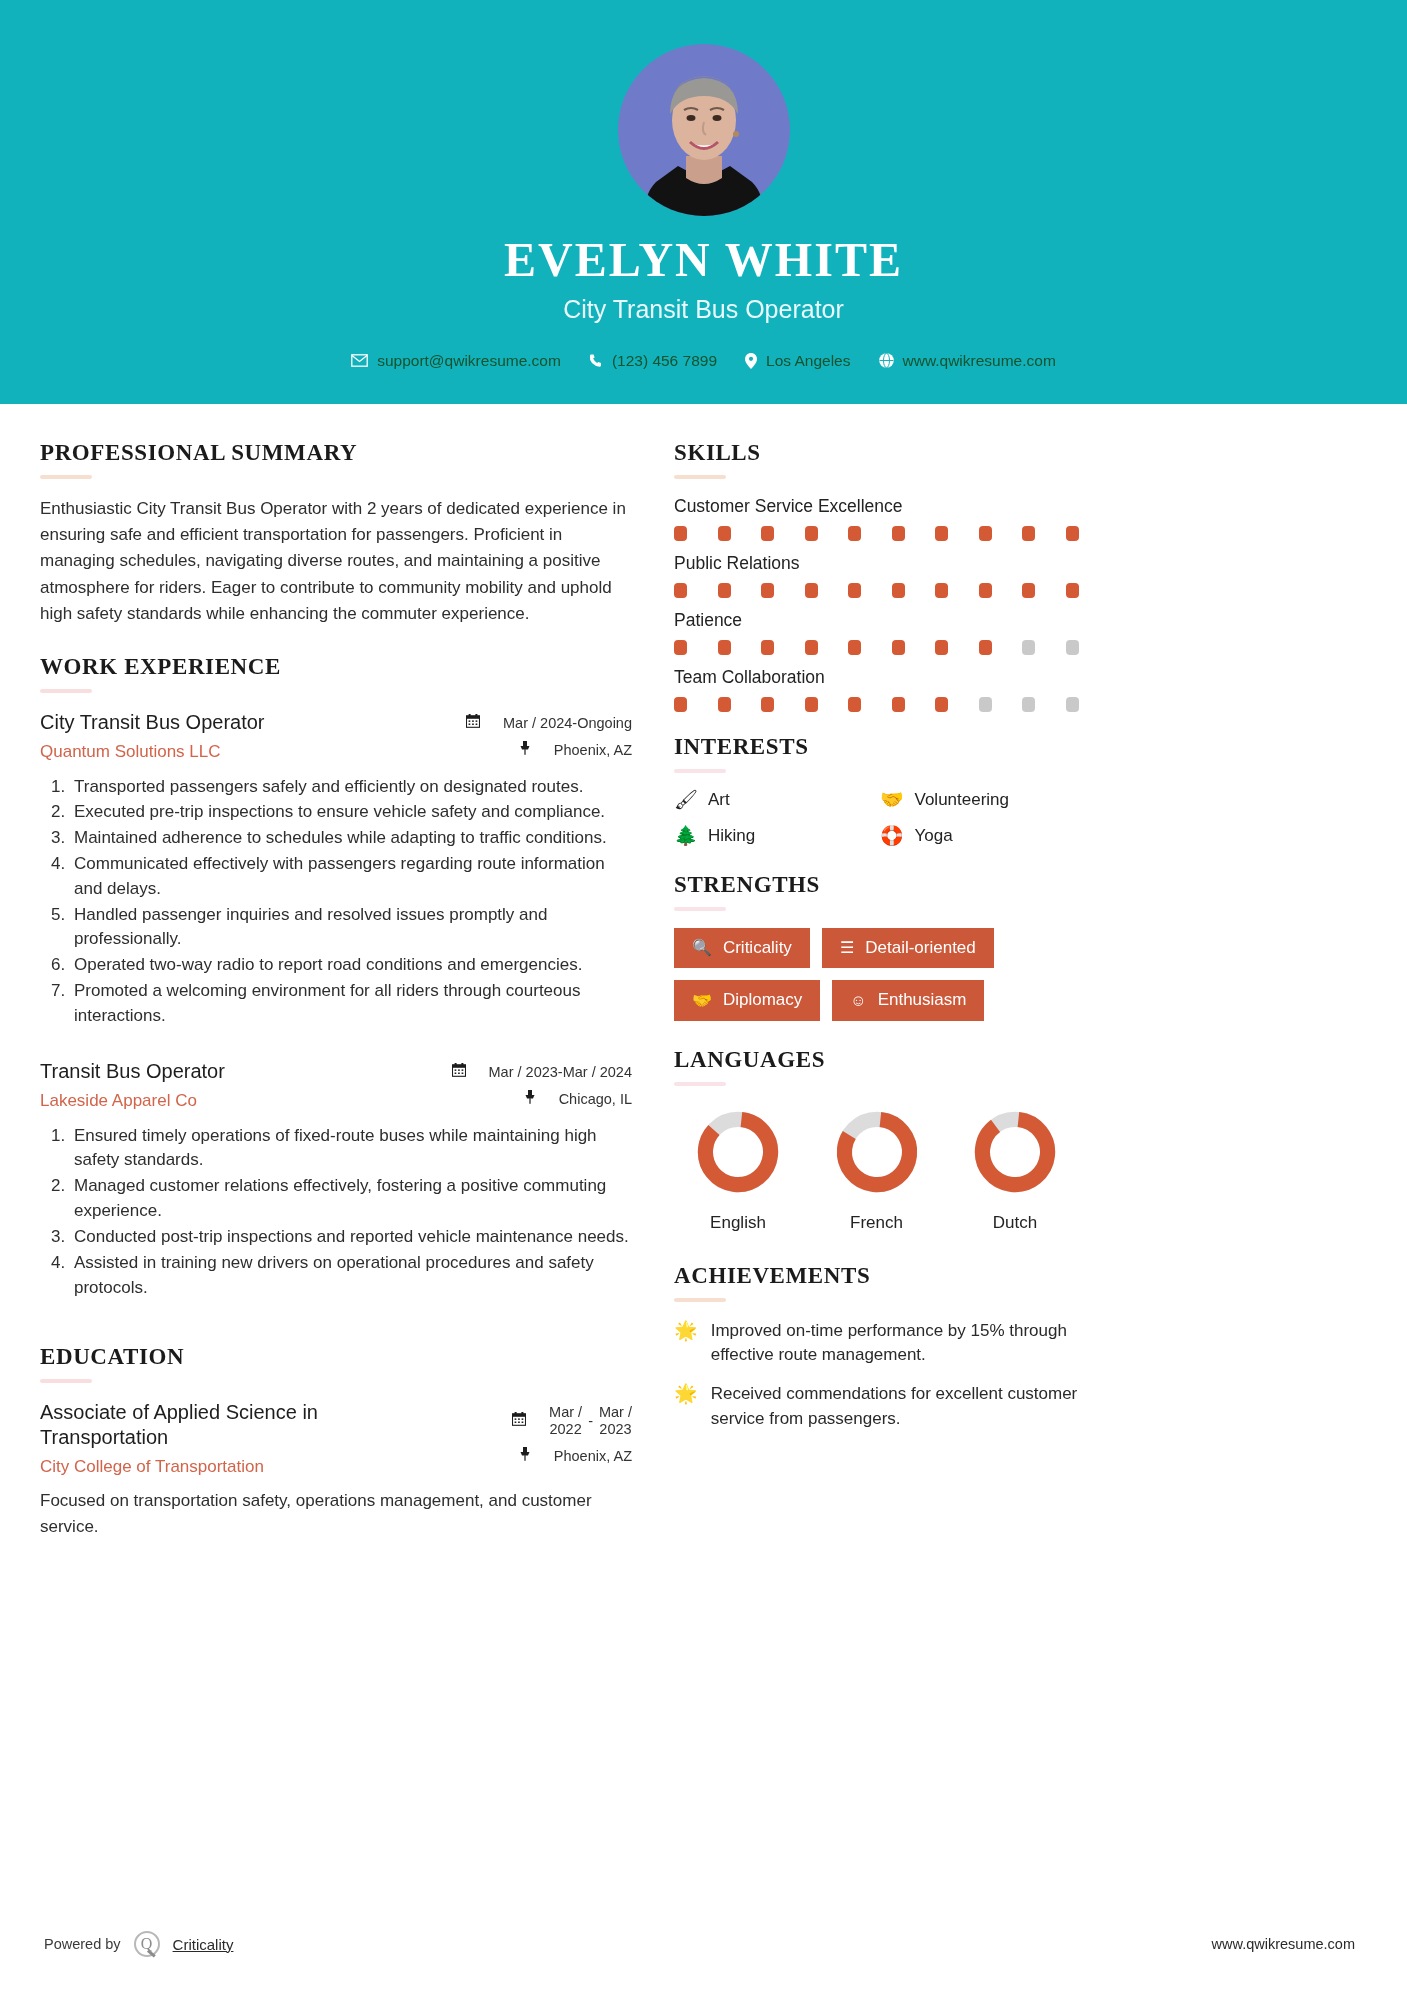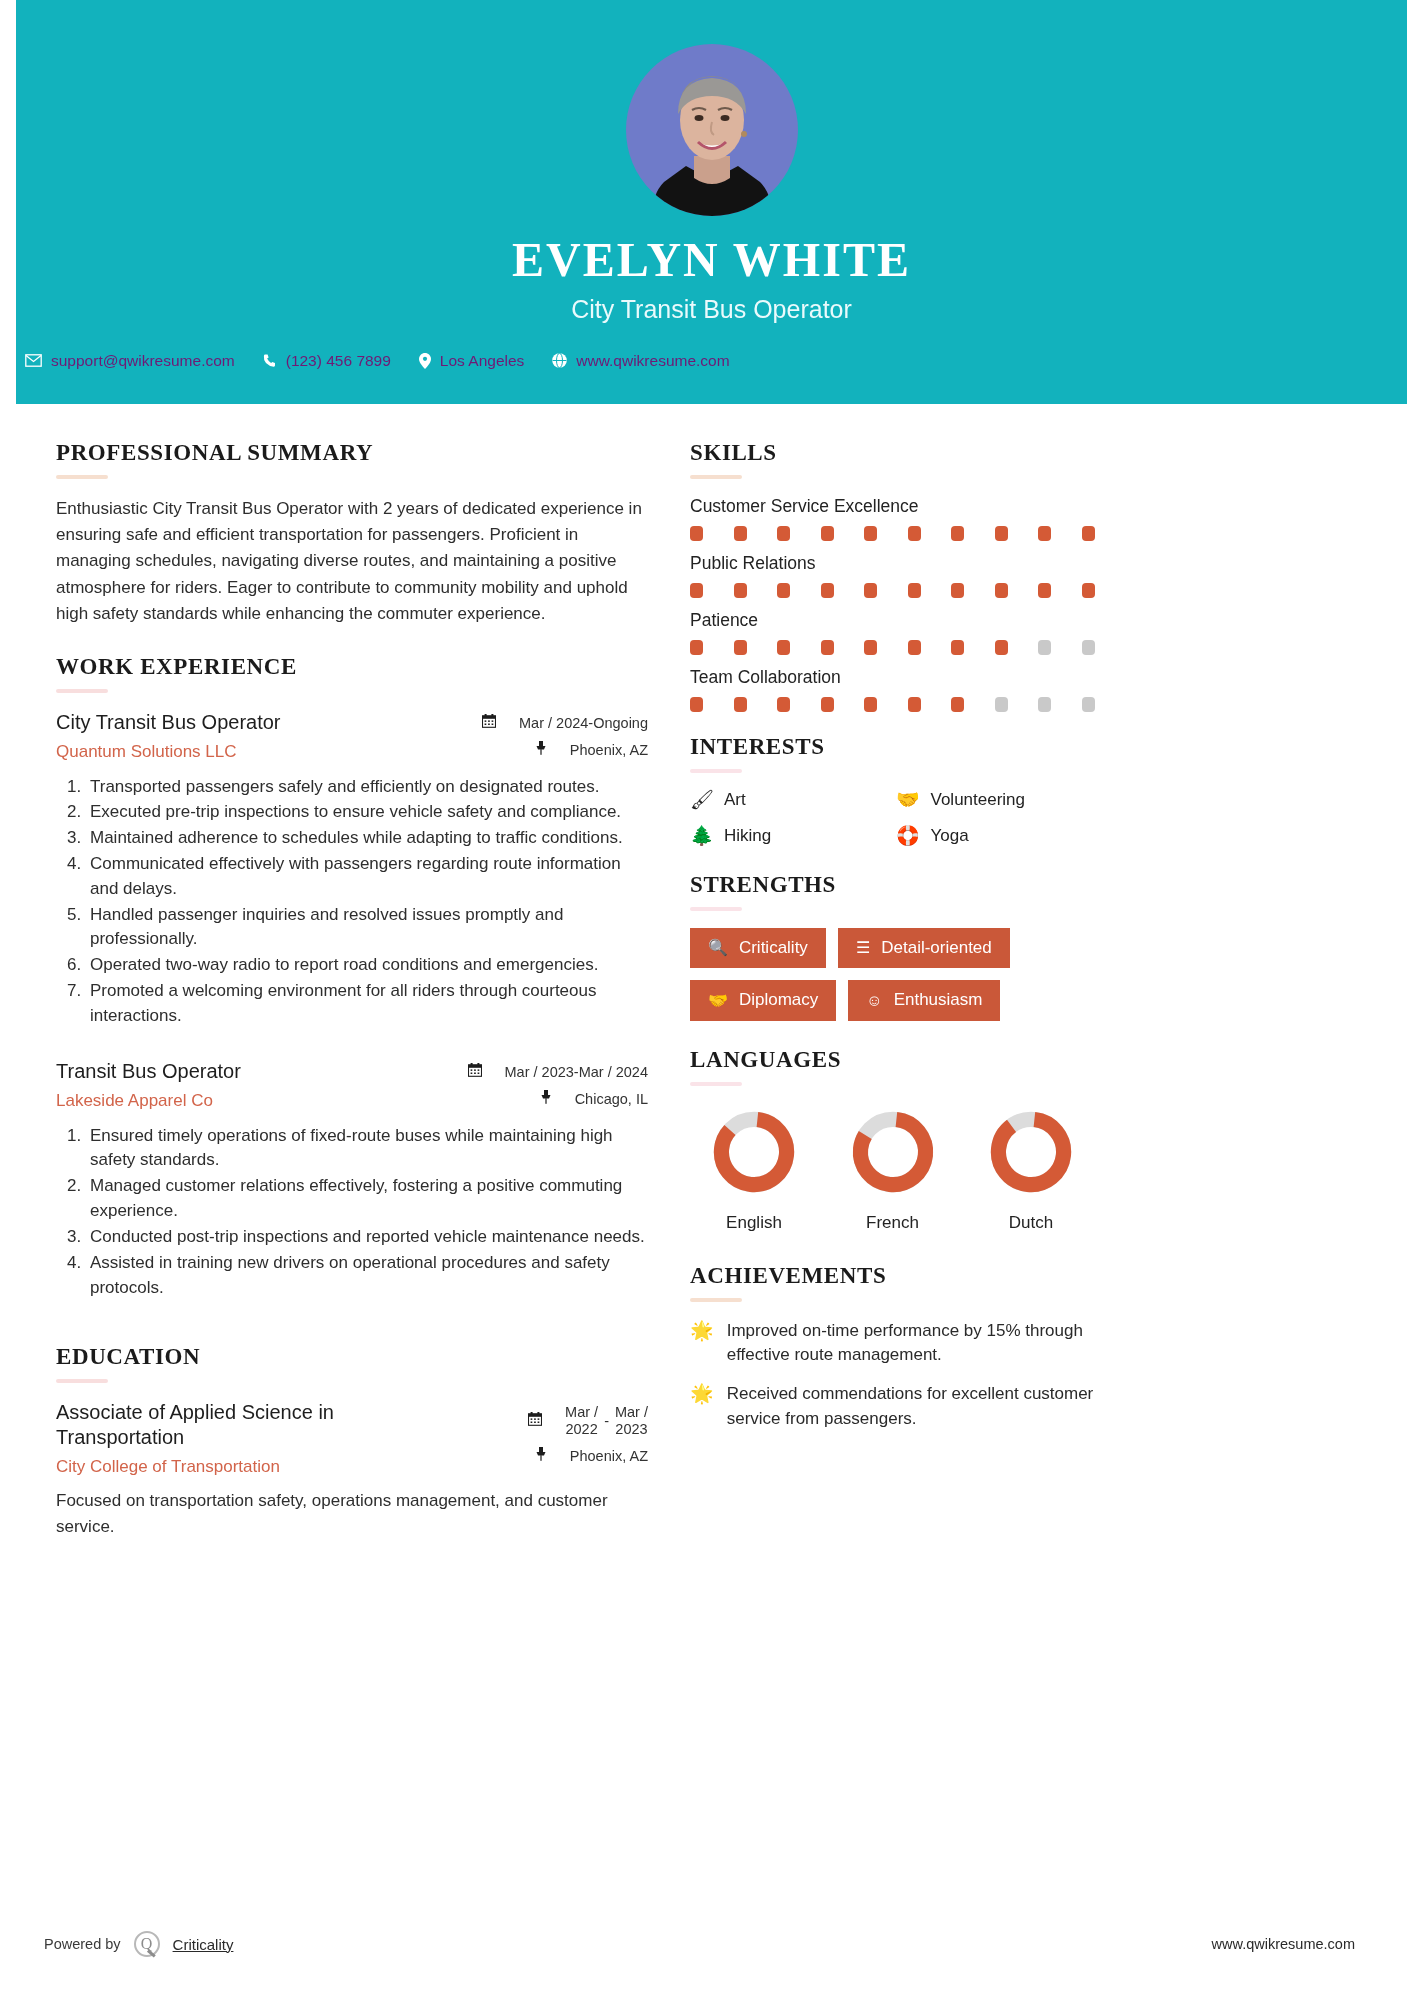--- a/index.html
+++ b/index.html
@@ -7,21 +7,20 @@
     width: 1407px;
     background: #ffffff;
     font-family: "Liberation Sans", sans-serif;
   }
   .page {
     position: relative;
     width: 1407px;
     min-height: 1990px;
     background: #ffffff;
     overflow: hidden;
-    padding-left: 16px;
   }
 
   
   .header {
     background: #12b2bd;
     padding: 44px 0 34px 0;
     text-align: center;
   }
   .avatar-wrap {
     width: 172px; height: 172px;
@@ -47,23 +46,24 @@
   }
   .job-title {
     font-size: 25px;
     color: #eafafc;
     margin-top: 8px;
     font-weight: 400;
   }
   .contact-row {
     margin-top: 28px;
     display: flex;
+    justify-content: center;
     align-items: center;
     gap: 10px;
-    color: #701a75;
+    color: #14532d;
     font-size: 15.5px;
   }
   .contact-item {
     display: flex;
     align-items: center;
     gap: 9px;
     margin: 0 9px;
     white-space: nowrap;
   }
   .contact-item svg { display: block; }

